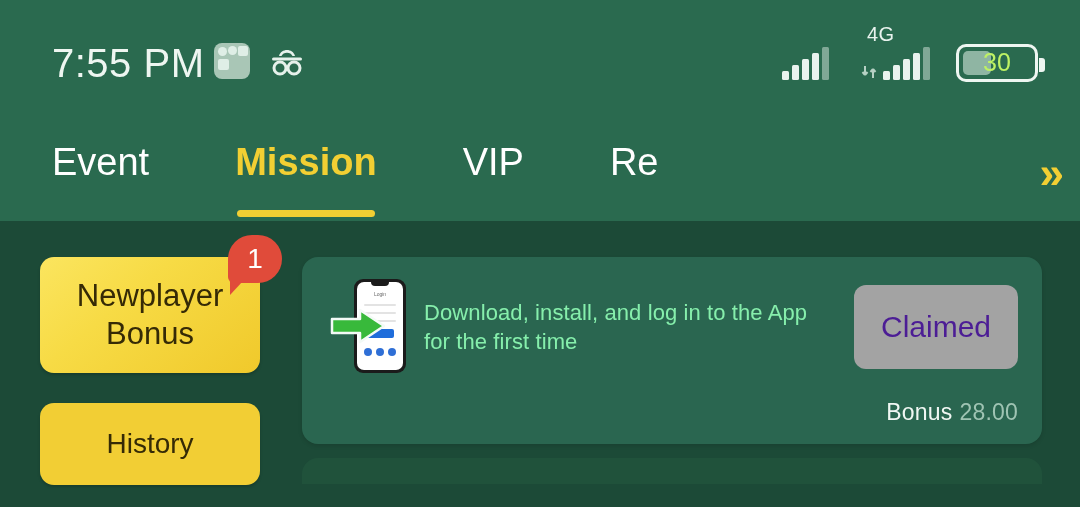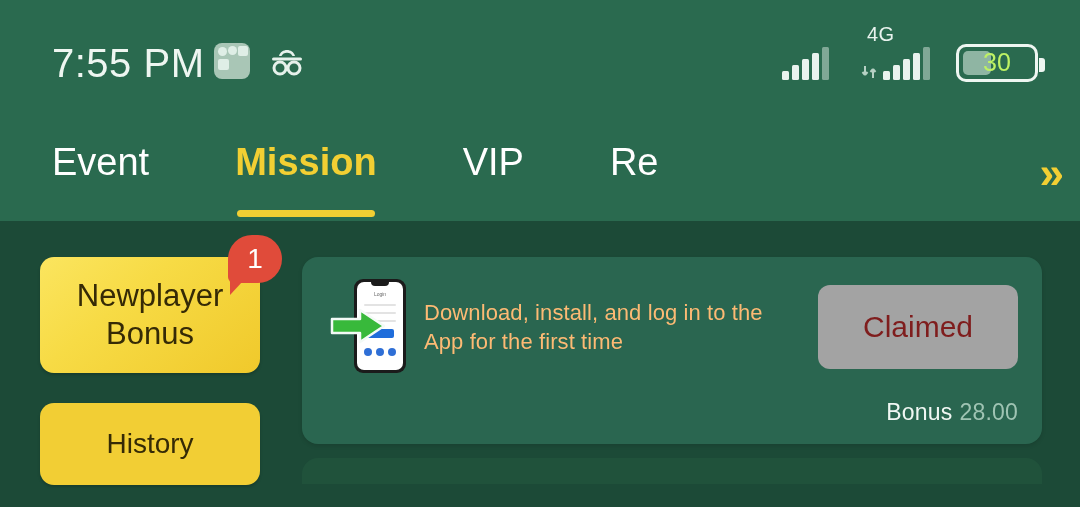--- a/index.html
+++ b/index.html
@@ -165,26 +165,26 @@
     background:#1f6ddb; border-radius:2px;
   }
   .phone .dots {
     position:absolute; left:0; right:0; top:66px;
     display:flex; justify-content:center; gap:4px;
   }
   .phone .dots b { width:8px; height:8px; border-radius:50%; background:#2f6fd6; display:block; }
   .arrow { position:absolute; left:0; top:28px; width:56px; height:38px; }
 
   .mission-text {
-    flex:1; color:#fdba74; font-size:22px; line-height:1.32;
+    flex:1; color:#86efac; font-size:22px; line-height:1.32;
     padding:0 18px 0 16px; letter-spacing:.1px;
   }
   .claim-btn {
-    flex:0 0 auto; width:200px; height:84px; border-radius:12px;
-    background:#a3a3a3; color:#7f1d1d; font-size:30px;
+    flex:0 0 auto; width:164px; height:84px; border-radius:12px;
+    background:#a3a3a3; color:#4c1d95; font-size:30px;
     display:flex; align-items:center; justify-content:center;
     border:none; font-family:inherit;text-align:center;
   }
   .bonus-row { margin-top:24px; font-size:23px; letter-spacing:.2px;text-align:right; }
   .bonus-label { color:#f0f7f3; }
   .bonus-value { color:#9fc4b3; margin-left:7px; }
 
   .next-card-peek {
     margin-top:14px; height:26px; border-radius:16px 16px 0 0;
     background:#25593f; opacity:.55;

